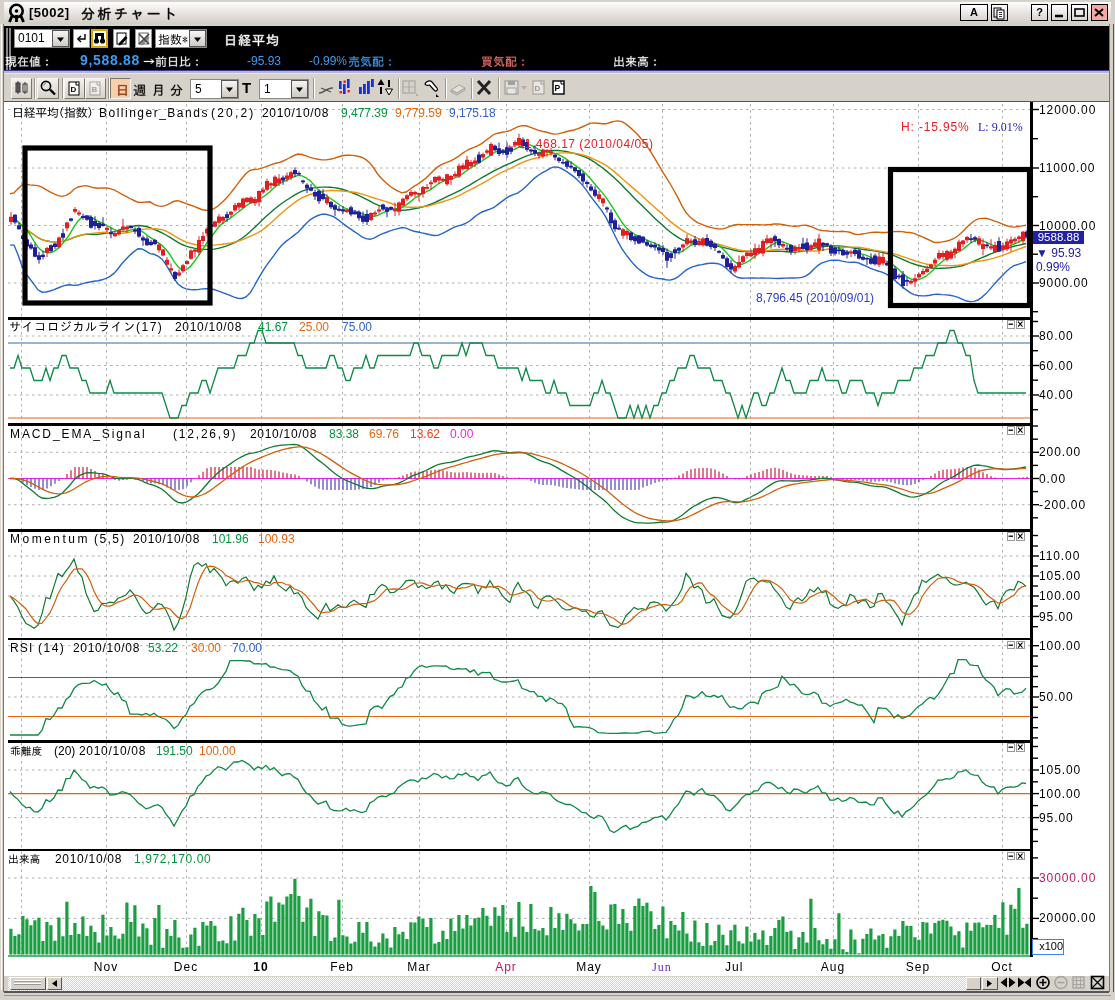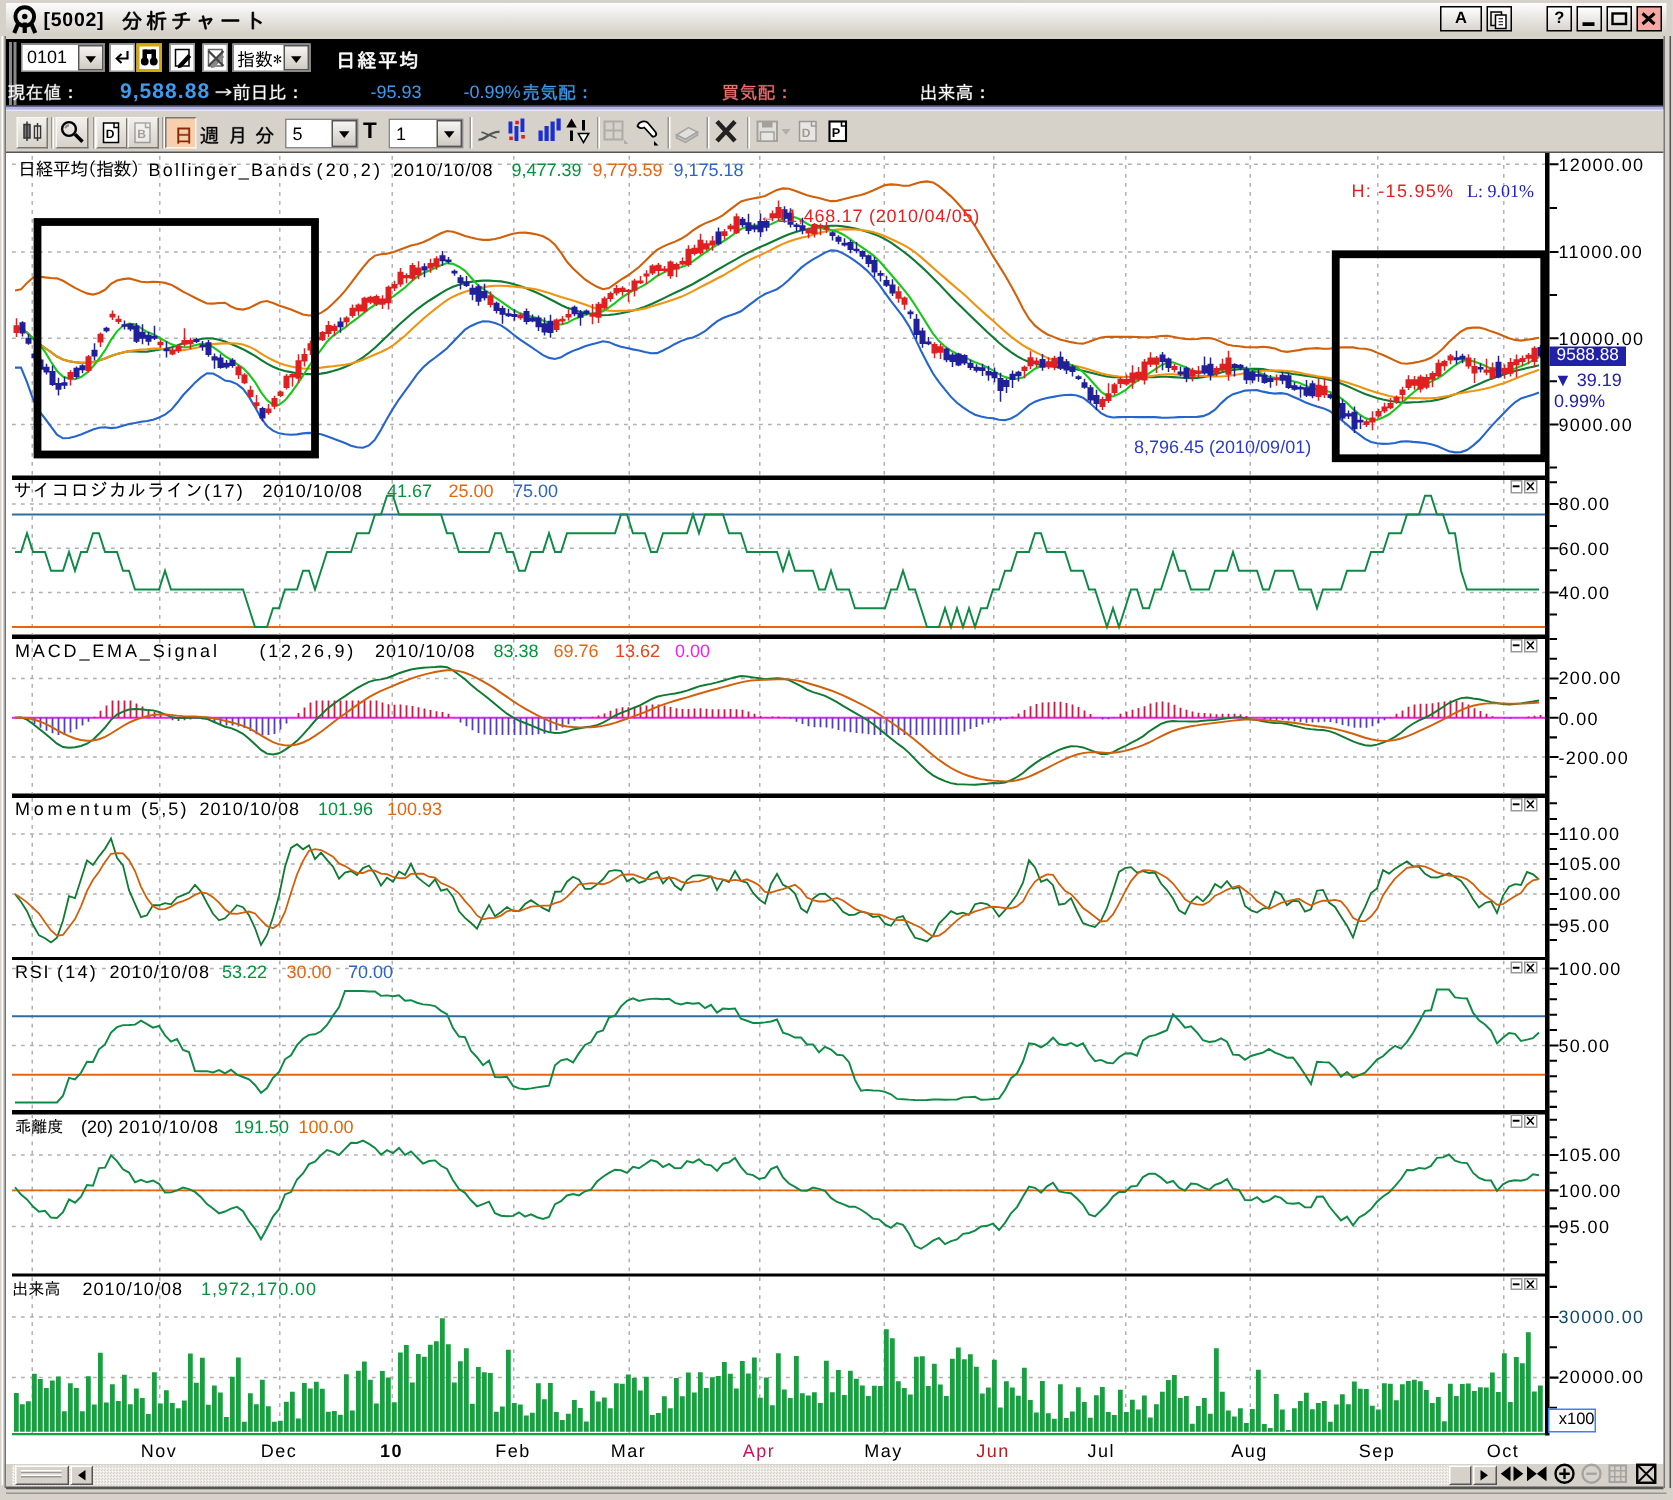--- a/index.html
+++ b/index.html
@@ -61,21 +61,21 @@
     <div style="position:absolute;left:8px;top:637.5px;width:1022px;height:2.5px;background:#000"></div>
     <div style="position:absolute;left:8px;top:740px;width:1022px;height:2.5px;background:#000"></div>
     <div style="position:absolute;left:8px;top:848.5px;width:1022px;height:2.5px;background:#000"></div>
     <div style="position:absolute;left:81px;top:960px;width:50px;text-align:center;font-family:'Liberation Sans',sans-serif;font-size:12px;color:#000;letter-spacing:1px">Nov</div>
     <div style="position:absolute;left:161px;top:960px;width:50px;text-align:center;font-family:'Liberation Sans',sans-serif;font-size:12px;color:#000;letter-spacing:1px">Dec</div>
     <div style="position:absolute;left:236px;top:960px;width:50px;text-align:center;font-family:'Liberation Sans',sans-serif;font-size:12px;font-weight:bold;color:#000;letter-spacing:1px">10</div>
     <div style="position:absolute;left:317px;top:960px;width:50px;text-align:center;font-family:'Liberation Sans',sans-serif;font-size:12px;color:#000;letter-spacing:1px">Feb</div>
     <div style="position:absolute;left:394px;top:960px;width:50px;text-align:center;font-family:'Liberation Sans',sans-serif;font-size:12px;color:#000;letter-spacing:1px">Mar</div>
     <div style="position:absolute;left:481px;top:960px;width:50px;text-align:center;font-family:'Liberation Sans',sans-serif;font-size:12px;color:#be185d;letter-spacing:1px">Apr</div>
     <div style="position:absolute;left:564px;top:960px;width:50px;text-align:center;font-family:'Liberation Sans',sans-serif;font-size:12px;color:#000;letter-spacing:1px">May</div>
-    <div style="position:absolute;left:637px;top:960px;width:50px;text-align:center;font-family:Liberation Sans, sans-serif;font-size:12px;color:#b91c1c;letter-spacing:1px">Jun</div>
+    <div style="position:absolute;left:637px;top:960px;width:50px;text-align:center;font-family:Liberation Serif, serif;font-size:12px;color:#6d28d9;letter-spacing:1px">Jun</div>
     <div style="position:absolute;left:725px;top:960px;width:50px;font-family:'Liberation Sans',sans-serif;font-size:12px;color:#000;letter-spacing:1px">Jul</div>
     <div style="position:absolute;left:808px;top:960px;width:50px;text-align:center;font-family:'Liberation Sans',sans-serif;font-size:12px;color:#000;letter-spacing:1px">Aug</div>
     <div style="position:absolute;left:893px;top:960px;width:50px;text-align:center;font-family:'Liberation Sans',sans-serif;font-size:12px;color:#000;letter-spacing:1px">Sep</div>
     <div style="position:absolute;left:977px;top:960px;width:50px;text-align:center;font-family:'Liberation Sans',sans-serif;font-size:12px;color:#000;letter-spacing:1px">Oct</div>
     <div style="position:absolute;left:4px;top:976px;width:1105px;height:15px;background:#d6d2ca"></div>
     <div style="position:absolute;left:8px;top:977px;width:958px;height:14px;background-image:conic-gradient(#fff 25%,#d6d2ca 0 50%,#fff 0 75%,#d6d2ca 0);background-size:2px 2px"></div>
     <div style="position:absolute;left:10px;top:977px;width:36px;height:13px;background:#d6d2ca;border:1px solid;border-color:#fff #555 #555 #fff;box-sizing:border-box"></div>
     <div style="position:absolute;left:47px;top:977px;width:15px;height:13px;background:#d6d2ca;border:1px solid;border-color:#fff #555 #555 #fff;box-sizing:border-box"></div>
     <div style="position:absolute;left:966px;top:977px;width:15px;height:13px;background:#d6d2ca;border:1px solid;border-color:#fff #555 #555 #fff;box-sizing:border-box"></div>
     <div style="position:absolute;left:982px;top:977px;width:16px;height:13px;background:#d6d2ca;border:1px solid;border-color:#fff #555 #555 #fff;box-sizing:border-box"></div>
@@ -528,21 +528,21 @@
     <div style="position:absolute;left:1039px;top:497.7px;white-space:pre;font-family:'Liberation Sans',sans-serif;font-size:12px;color:#000;letter-spacing:0.9px">-200.00</div>
     <div style="position:absolute;left:1039px;top:549px;white-space:pre;font-family:'Liberation Sans',sans-serif;font-size:12px;color:#000;letter-spacing:0.9px">110.00</div>
     <div style="position:absolute;left:1039px;top:569px;white-space:pre;font-family:'Liberation Sans',sans-serif;font-size:12px;color:#000;letter-spacing:0.9px">105.00</div>
     <div style="position:absolute;left:1039px;top:589px;white-space:pre;font-family:'Liberation Sans',sans-serif;font-size:12px;color:#000;letter-spacing:0.9px">100.00</div>
     <div style="position:absolute;left:1039px;top:609.5px;white-space:pre;font-family:'Liberation Sans',sans-serif;font-size:12px;color:#000;letter-spacing:0.9px">95.00</div>
     <div style="position:absolute;left:1039px;top:638.7px;white-space:pre;font-family:'Liberation Sans',sans-serif;font-size:12px;color:#000;letter-spacing:0.9px">100.00</div>
     <div style="position:absolute;left:1039px;top:690px;white-space:pre;font-family:'Liberation Sans',sans-serif;font-size:12px;color:#000;letter-spacing:0.9px">50.00</div>
     <div style="position:absolute;left:1039px;top:763px;white-space:pre;font-family:'Liberation Sans',sans-serif;font-size:12px;color:#000;letter-spacing:0.9px">105.00</div>
     <div style="position:absolute;left:1039px;top:786.6px;white-space:pre;font-family:'Liberation Sans',sans-serif;font-size:12px;color:#000;letter-spacing:0.9px">100.00</div>
     <div style="position:absolute;left:1039px;top:810.6px;white-space:pre;font-family:'Liberation Sans',sans-serif;font-size:12px;color:#000;letter-spacing:0.9px">95.00</div>
-    <div style="position:absolute;left:1039px;top:871px;white-space:pre;font-family:'Liberation Sans',sans-serif;font-size:12px;color:#0c4a6e;letter-spacing:0.9px">30000.00</div>
+    <div style="position:absolute;left:1039px;top:871px;white-space:pre;font-family:'Liberation Sans',sans-serif;font-size:12px;color:#be185d;letter-spacing:0.9px">30000.00</div>
     <div style="position:absolute;left:1039px;top:911.4px;white-space:pre;font-family:'Liberation Sans',sans-serif;font-size:12px;color:#000;letter-spacing:0.9px">20000.00</div>
     <div style="position:absolute;left:1006.5px;top:320px;width:8.5px;height:8.5px;background:#fff;border:1px solid #999;box-sizing:border-box"></div>
     <div style="position:absolute;left:1016px;top:320px;width:8.5px;height:8.5px;background:#fff;border:1px solid #999;box-sizing:border-box"></div>
     <svg width="30" height="12" style="position:absolute;left:1006px;top:320px">
       <path d="M2.5 4.2 h4.5" stroke="#000" stroke-width="1.3"></path>
       <path d="M12 1.7 l4.5 5 m0 -5 l-4.5 5" stroke="#000" stroke-width="1.1"></path>
     </svg>
     <div style="position:absolute;left:1006.5px;top:426px;width:8.5px;height:8.5px;background:#fff;border:1px solid #999;box-sizing:border-box"></div>
     <div style="position:absolute;left:1016px;top:426px;width:8.5px;height:8.5px;background:#fff;border:1px solid #999;box-sizing:border-box"></div>
     <svg width="30" height="12" style="position:absolute;left:1006px;top:426px">
@@ -577,21 +577,21 @@
     <div style="position:absolute;left:211px;top:106px;white-space:pre;font-family:'Liberation Sans',sans-serif;font-size:12px;color:#000;letter-spacing:2.2px">(20,2)</div>
     <div style="position:absolute;left:262px;top:106px;white-space:pre;font-family:'Liberation Sans',sans-serif;font-size:12px;color:#000;letter-spacing:0.7px">2010/10/08</div>
     <div style="position:absolute;left:341px;top:106px;white-space:pre;font-family:'Liberation Sans',sans-serif;font-size:12px;color:#00953c">9,477.39</div>
     <div style="position:absolute;left:395px;top:106px;white-space:pre;font-family:'Liberation Sans',sans-serif;font-size:12px;color:#e8650f">9,779.59</div>
     <div style="position:absolute;left:449px;top:106px;white-space:pre;font-family:'Liberation Sans',sans-serif;font-size:12px;color:#2d64c8">9,175.18</div>
     <div style="position:absolute;left:901px;top:120px;white-space:pre;font-family:'Liberation Sans',sans-serif;font-size:12px;color:#e82020;letter-spacing:0.85px">H: -15.95%</div>
     <div style="position:absolute;left:978px;top:120px;white-space:pre;font-family:Liberation Serif, serif;font-size:12px;color:#2222c8">L: 9.01%</div>
     <div style="position:absolute;left:506px;top:137px;white-space:pre;font-family:'Liberation Sans',sans-serif;font-size:12px;color:#e82020;letter-spacing:0.5px">←11,468.17 (2010/04/05)</div>
     <div style="position:absolute;left:756px;top:291px;white-space:pre;font-family:'Liberation Sans',sans-serif;font-size:12px;color:#2d3cc8">8,796.45 (2010/09/01)</div>
     <div style="position:absolute;left:1033px;top:231px;width:51px;height:13px;background:#2121a8;color:#fff;font-family:'Liberation Sans',sans-serif;font-size:11.5px;line-height:13px;text-align:center">9588.88</div>
-    <div style="position:absolute;left:1036px;top:246px;white-space:pre;font-family:'Liberation Sans',sans-serif;font-size:12px;color:#2121a8">▼ 39.19</div>
+    <div style="position:absolute;left:1036px;top:246px;white-space:pre;font-family:'Liberation Sans',sans-serif;font-size:12px;color:#2121a8">▼ 95.93</div>
     <div style="position:absolute;left:1036px;top:260px;white-space:pre;font-family:'Liberation Sans',sans-serif;font-size:12px;color:#2121a8">0.99%</div>
     <div style="position:absolute;left:136px;top:320px;white-space:pre;font-family:'Liberation Sans',sans-serif;font-size:12px;color:#000;letter-spacing:1.5px">(17)</div>
     <div style="position:absolute;left:175px;top:320px;white-space:pre;font-family:'Liberation Sans',sans-serif;font-size:12px;color:#000;letter-spacing:0.7px">2010/10/08</div>
     <div style="position:absolute;left:258px;top:320px;white-space:pre;font-family:'Liberation Sans',sans-serif;font-size:12px;color:#00953c">41.67</div>
     <div style="position:absolute;left:299px;top:320px;white-space:pre;font-family:'Liberation Sans',sans-serif;font-size:12px;color:#e8650f">25.00</div>
     <div style="position:absolute;left:342px;top:320px;white-space:pre;font-family:'Liberation Sans',sans-serif;font-size:12px;color:#2d64c8">75.00</div>
     <div style="position:absolute;left:10px;top:427px;white-space:pre;font-family:'Liberation Sans',sans-serif;font-size:12px;color:#000;letter-spacing:1.9px">MACD_EMA_Signal</div>
     <div style="position:absolute;left:173px;top:427px;white-space:pre;font-family:'Liberation Sans',sans-serif;font-size:12px;color:#000;letter-spacing:1.8px">(12,26,9)</div>
     <div style="position:absolute;left:250px;top:427px;white-space:pre;font-family:'Liberation Sans',sans-serif;font-size:12px;color:#000;letter-spacing:0.7px">2010/10/08</div>
     <div style="position:absolute;left:329px;top:427px;white-space:pre;font-family:'Liberation Sans',sans-serif;font-size:12px;color:#00953c">83.38</div>

